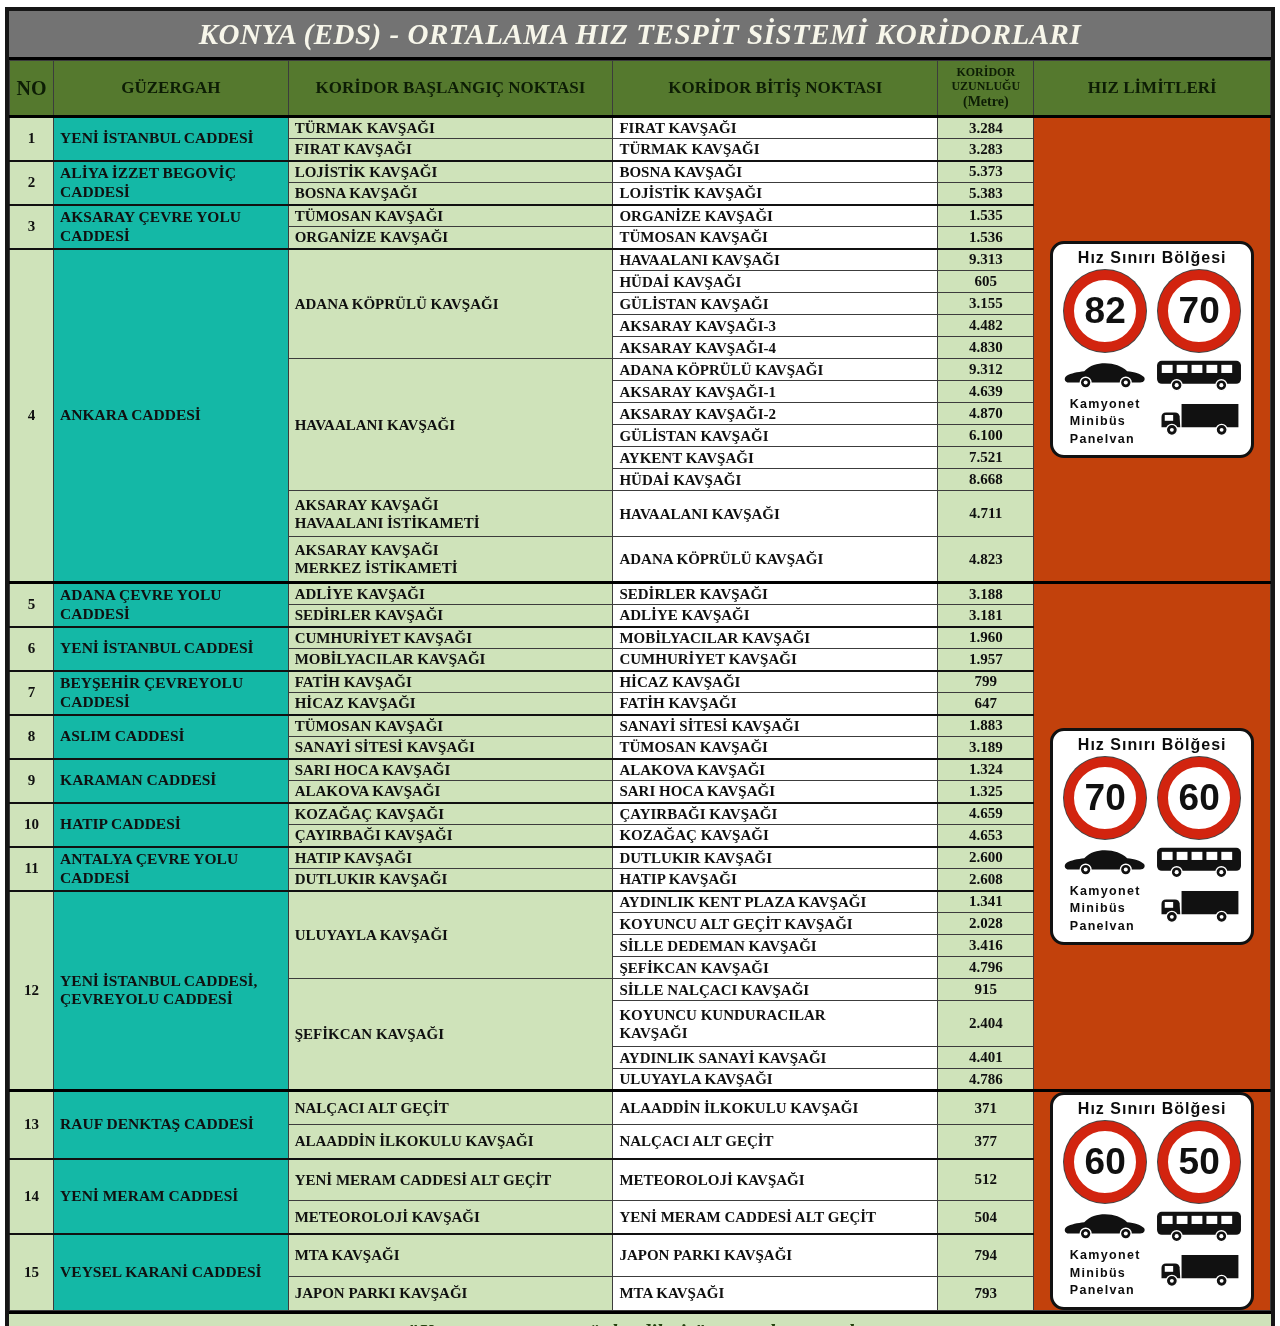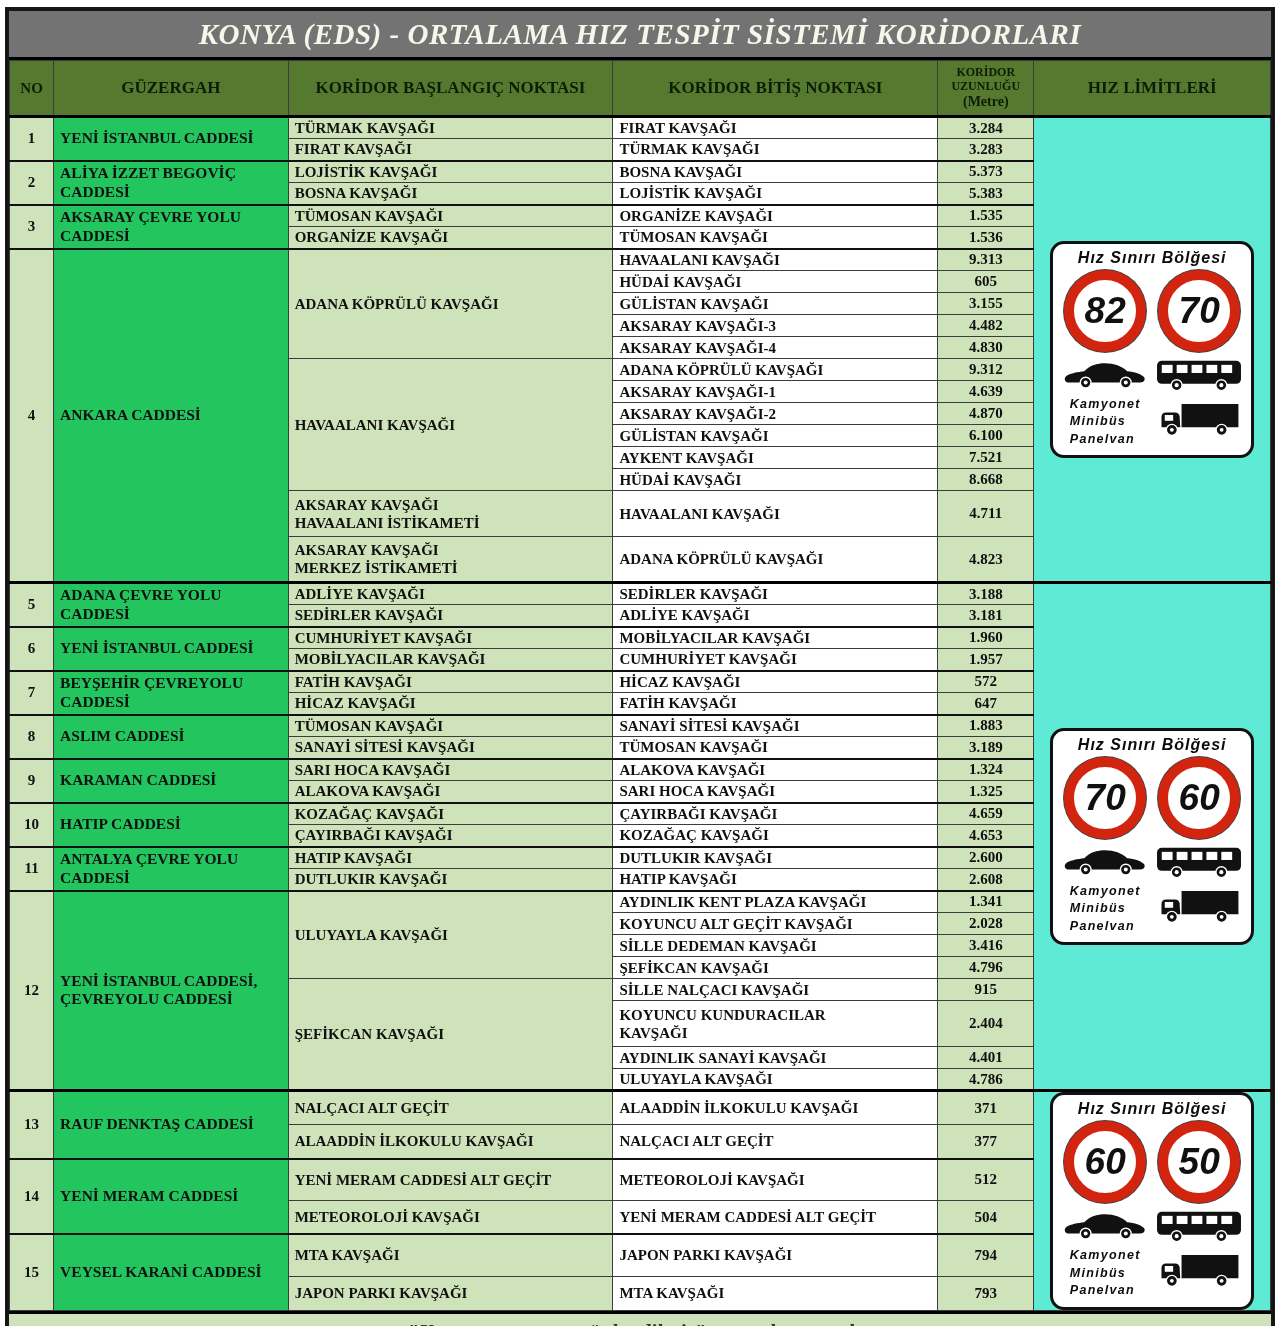--- a/index.html
+++ b/index.html
@@ -4,30 +4,30 @@
 <style>
   html,body{margin:0;padding:0;background:#fff;font-family:"Liberation Serif",serif;}
   .page{width:1262px;margin:7px auto;border:4px solid #161616;border-bottom:7px solid #161616;background:#fff;}
   .title-bar{background:#737373;border-bottom:3px solid #000;height:46px;display:flex;align-items:center;justify-content:center;}
   .title-bar h1{margin:0;color:#f7f6ea;font-size:29px;font-style:italic;font-weight:bold;letter-spacing:.5px;font-family:"Liberation Serif",serif;}
   table{border-collapse:collapse;table-layout:fixed;width:100%;}
   col.c-no{width:44px;}col.c-guz{width:234px;}col.c-start{width:324px;}col.c-end{width:324px;}col.c-len{width:96px;}col.c-lim{width:236px;}
   th,td{border:1px solid #3c3c3c;padding:0 4px;overflow:hidden;}
   thead th{background:#55792e;color:#0d1d05;font-weight:bold;height:54px;vertical-align:middle;text-align:center;border-bottom:3px solid #000;}
   th.h-main{font-size:17px;}
-  th.h-no{font-size:15px;}
+  th.h-no{font-size:20px;}
   th.h-len{font-size:12px;line-height:1.15;}
   th.h-len .unit{font-size:14px;}
   tbody td{vertical-align:middle;font-weight:bold;color:#101010;}
   td.no{background:#cfe3ba;text-align:center;font-size:15px;}
-  td.guz{background:#22c55e;font-size:15.5px;line-height:1.2;padding-left:6px;}
+  td.guz{background:#14b8a6;font-size:15.5px;line-height:1.2;padding-left:6px;}
   td.start{background:#cfe3ba;font-size:15px;line-height:1.2;padding-left:6px;white-space:pre-line;}
   td.end{background:#fff;font-size:15px;line-height:1.2;padding-left:6px;white-space:pre-line;}
   td.len{background:#cfe3ba;text-align:center;font-size:15px;}
-  td.limits{background:#5eead4;text-align:center;vertical-align:middle;font-style:italic;}
+  td.limits{background:#c2410c;text-align:center;vertical-align:middle;}
   tr.r22{height:22px;}tr.r46{height:46px;padding-left:24px;}tr.r34{height:34px;}
   tr.gb td{border-top:2px solid #111;}
   tr.sb td{border-top:3px solid #000;}
   
   .sign{display:inline-block;width:204px;box-sizing:border-box;background:#fff;border:3px solid #111;border-radius:14px;padding:5px 5px 7px;font-family:"Liberation Sans",sans-serif;}
   .sign-title{font-size:16px;font-weight:bold;color:#0c0c0c;letter-spacing:1px;white-space:nowrap;text-align:center;}
   .sign-circles{display:flex;justify-content:space-around;margin-top:3px;}
   .circle{box-sizing:border-box;width:82px;height:82px;border:10px solid #d2240f;border-radius:50%;background:#fff;display:flex;align-items:center;justify-content:center;font-size:37px;font-weight:bold;color:#101010;box-shadow:0 0 0 1px #444;}
   .sign-bottom{display:flex;margin-top:6px;align-items:flex-start;}
   .veh-left{width:50%;display:flex;flex-direction:column;align-items:center;}
@@ -289,21 +289,21 @@
         <td class="start">MOBİLYACILAR KAVŞAĞI</td>
         <td class="end">CUMHURİYET KAVŞAĞI</td>
         <td class="len">1.957</td>
       </tr>
 
       <tr class="r22 gb">
         <td class="no" rowspan="2">7</td>
         <td class="guz" rowspan="2">BEYŞEHİR ÇEVREYOLU CADDESİ</td>
         <td class="start">FATİH KAVŞAĞI</td>
         <td class="end">HİCAZ KAVŞAĞI</td>
-        <td class="len">572</td>
+        <td class="len">799</td>
       </tr>
       <tr class="r22">
         <td class="start">HİCAZ KAVŞAĞI</td>
         <td class="end">FATİH KAVŞAĞI</td>
         <td class="len">647</td>
       </tr>
 
       <tr class="r22 gb">
         <td class="no" rowspan="2">8</td>
         <td class="guz" rowspan="2">ASLIM CADDESİ</td>

